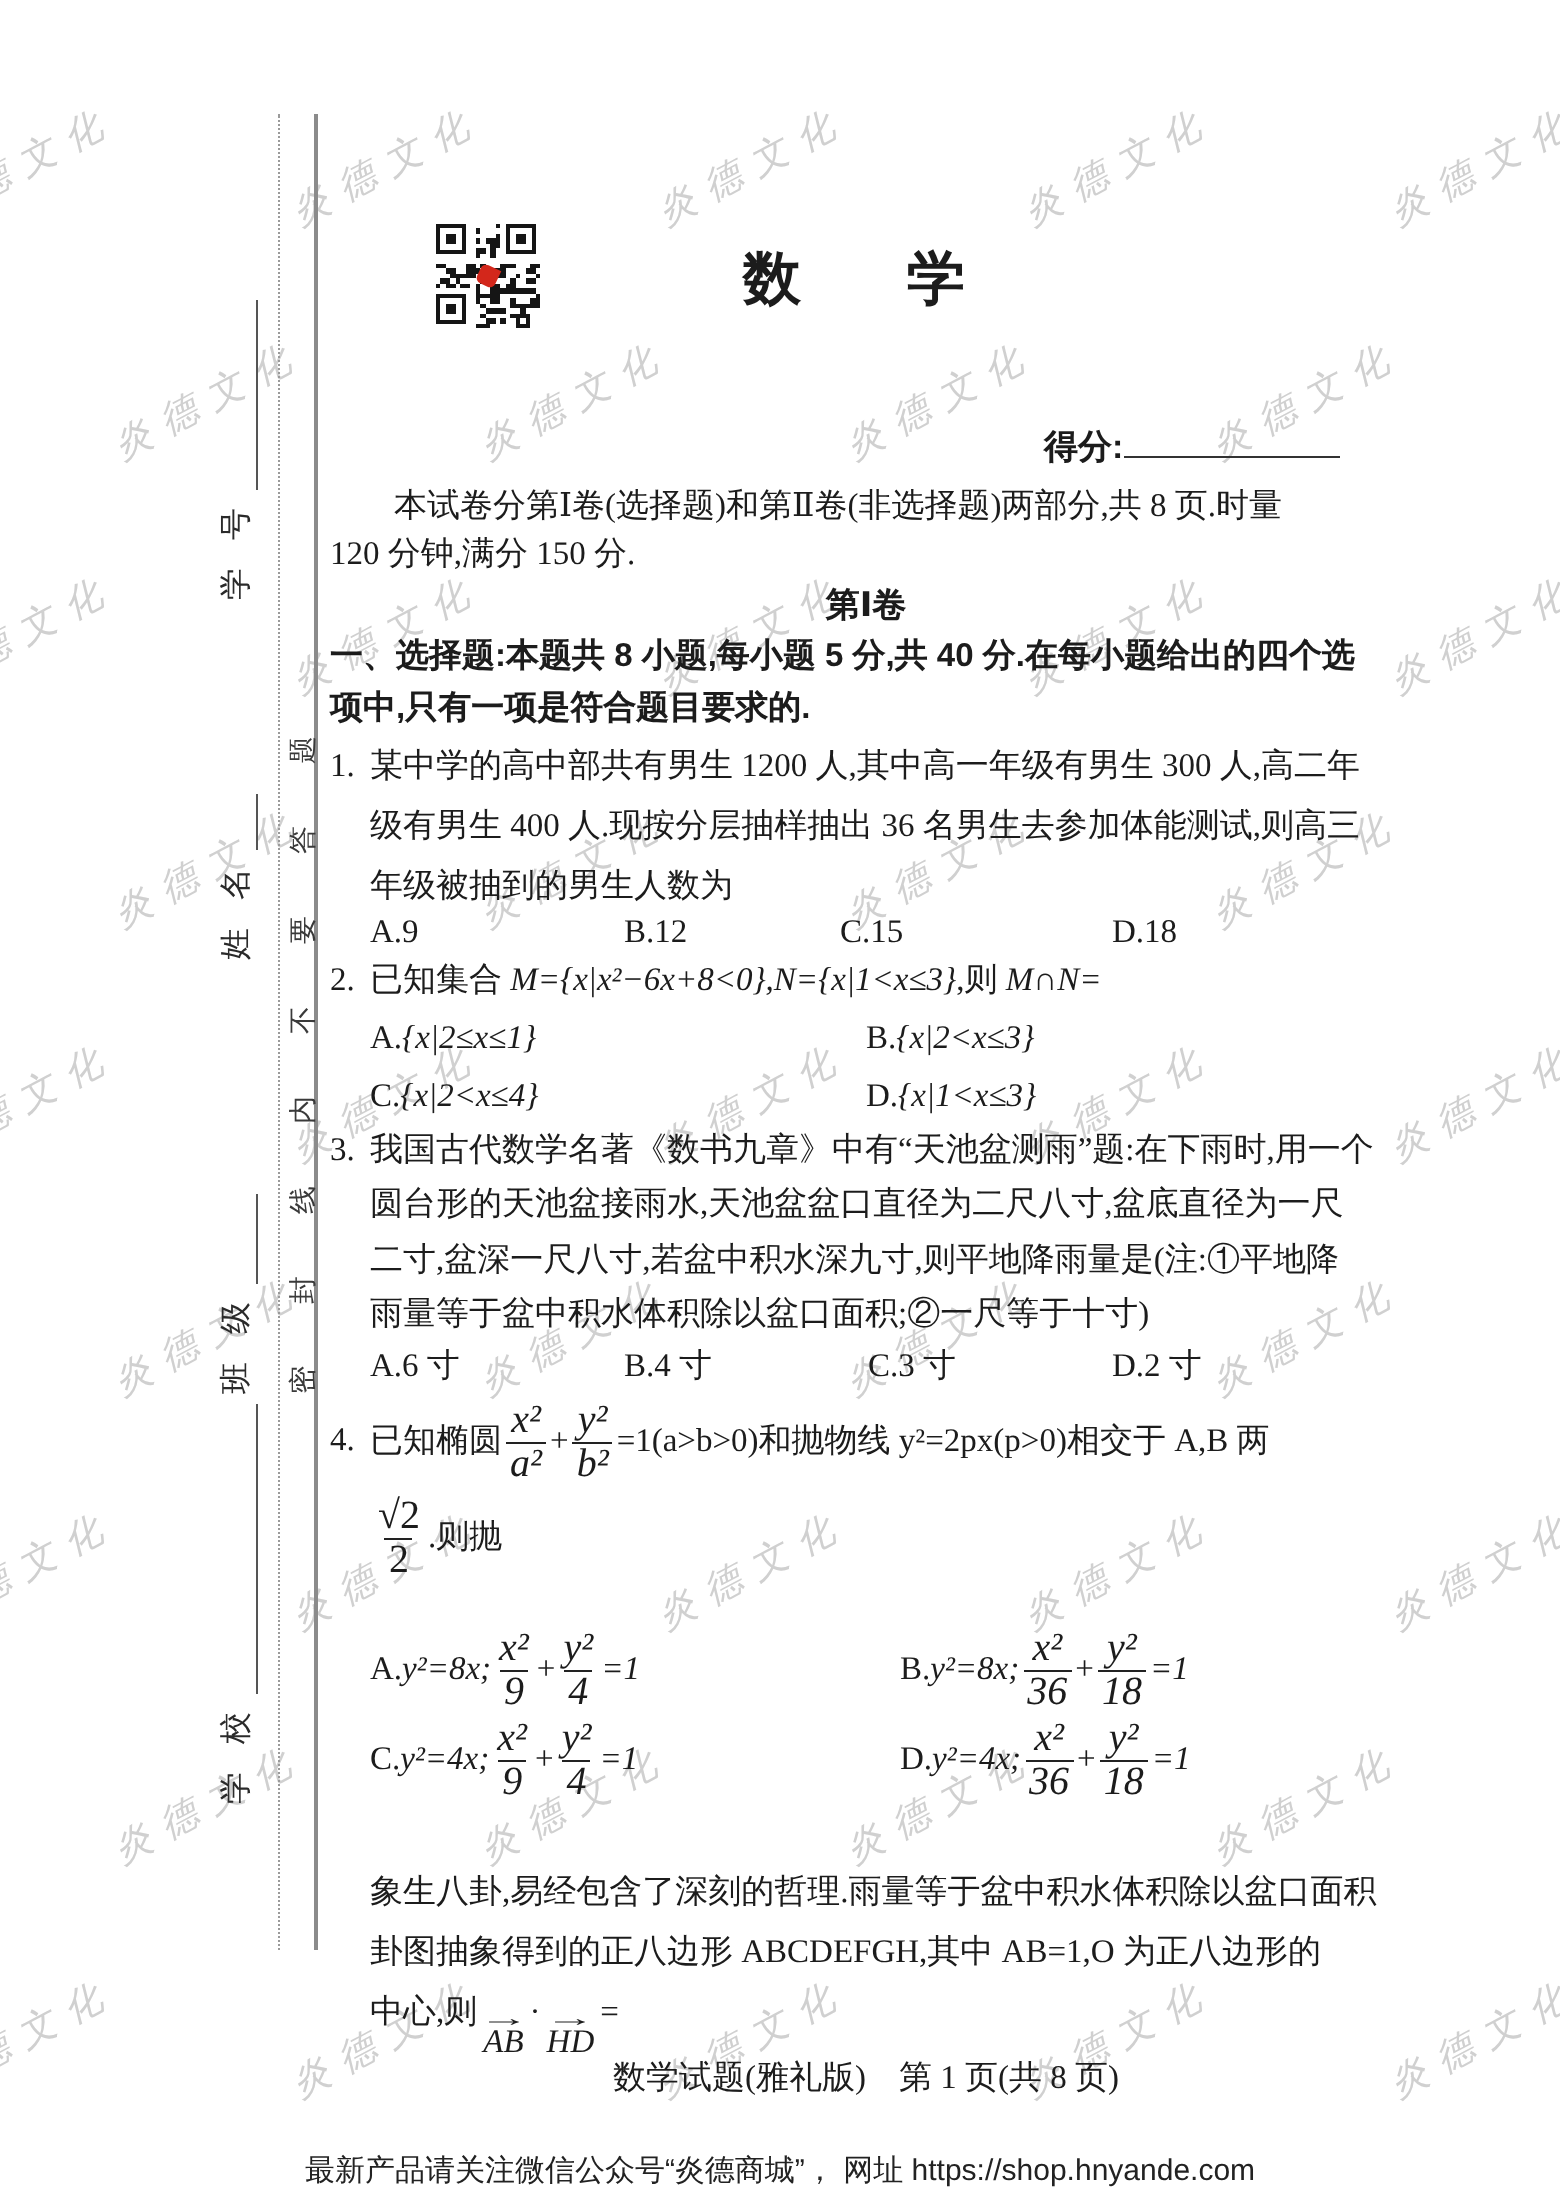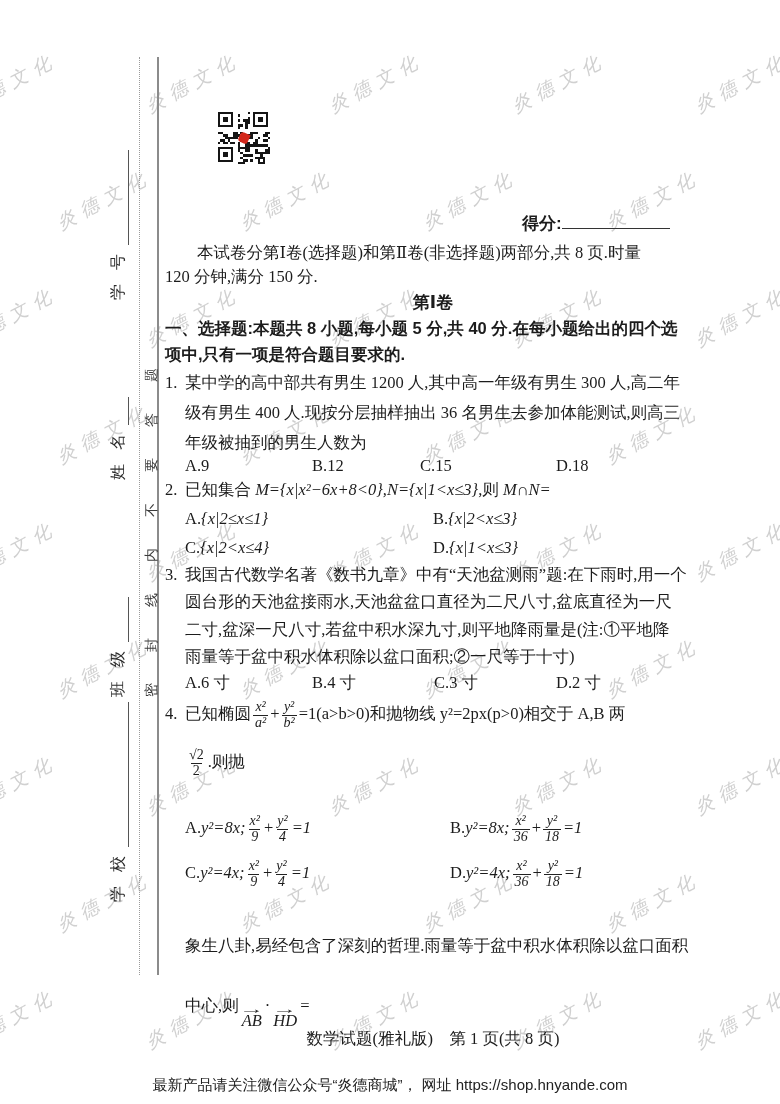--- a/index.html
+++ b/index.html
@@ -29,21 +29,21 @@
   .qr{position:absolute;left:218px;top:112px;width:52px;height:52px}
   
   .content{position:absolute;left:165px;top:0;width:536px;height:1104px}
   .ln{position:absolute;left:0;white-space:nowrap;font-size:16.5px;line-height:21px}
   .b{font-weight:bold;font-family:"Liberation Sans","DejaVu Sans",sans-serif}
   .ctr{width:536px;text-align:center}
   .qn{display:inline-block;width:20px}
   .opt{position:absolute;top:0}
   .mi{font-style:italic}
   .frac{display:inline-flex;flex-direction:column;align-items:center;vertical-align:middle;
-        line-height:1.05;font-size:14px;margin:0 2px;font-style:italic}
+        line-height:1.05;font-size:20px;margin:0 2px;font-style:italic}
   .fn{padding:0 2px}
   .fd{border-top:1px solid #222;padding:0 2px}
   .vec{display:inline-flex;flex-direction:column;align-items:center;line-height:1;
        vertical-align:-2px;margin:0 3px}
   .va{font-size:12px;height:10px;transform:scaleX(2.1)}
   .vb{font-size:16.5px;font-style:italic}
   .promo{position:absolute;left:0;top:1076px;width:780px;text-align:center;font-size:15px;
          color:#222;font-family:"Liberation Sans","DejaVu Sans",sans-serif}
 </style>
 </head>
@@ -227,20 +227,21 @@
       <i style="position: absolute; left: 42.0952px; top: 49.5238px; width: 2.47619px; height: 2.47619px; background: rgb(21, 21, 21);"></i>
       <i style="position: absolute; left: 44.5714px; top: 49.5238px; width: 2.47619px; height: 2.47619px; background: rgb(21, 21, 21);"></i>
       <i style="position: absolute; top: 0px; left: 0px; width: 15px; height: 15px; border: 2.5px solid rgb(21, 21, 21); box-sizing: border-box;"></i>
       <i style="position: absolute; top: 5px; left: 5px; width: 5px; height: 5px; background: rgb(21, 21, 21);"></i>
       <i style="position: absolute; top: 0px; left: 35px; width: 15px; height: 15px; border: 2.5px solid rgb(21, 21, 21); box-sizing: border-box;"></i>
       <i style="position: absolute; top: 5px; left: 40px; width: 5px; height: 5px; background: rgb(21, 21, 21);"></i>
       <i style="position: absolute; top: 35px; left: 0px; width: 15px; height: 15px; border: 2.5px solid rgb(21, 21, 21); box-sizing: border-box;"></i>
       <i style="position: absolute; top: 40px; left: 5px; width: 5px; height: 5px; background: rgb(21, 21, 21);"></i>
       <i style="position: absolute; left: 21px; top: 21px; width: 10px; height: 10px; background: rgb(211, 39, 27); border-radius: 3px 0px 3px 3px; transform: rotate(25deg);"></i>
     </div>
+  <div class="subject">数　学</div>
   <div class="score">
     <span>得分:</span><span class="sline"></span>
   </div>
 
   <div class="content">
 
     <div class="ln" style="top:242px;left:32px">本试卷分第Ⅰ卷(选择题)和第Ⅱ卷(非选择题)两部分,共 8 页.时量</div>
     <div class="ln" style="top:266px">120 分钟,满分 150 分.</div>
     <div class="ln b ctr" style="top:292px;font-size:17px">第Ⅰ卷</div>
     <div class="ln b" style="top:318px">一、选择题:本题共 8 小题,每小题 5 分,共 40 分.在每小题给出的四个选</div>
@@ -325,20 +326,21 @@
       <span class="opt" style="left:285px"><span>D.</span><span class="mi">y²=4x;</span><span class="frac">
             <span class="fn">x²</span>
             <span class="fd">36</span>
           </span><span>+</span><span class="frac">
             <span class="fn">y²</span>
             <span class="fd">18</span>
           </span><span class="mi">=1</span></span>
     </div>
 
     <div class="ln" style="top:935px;left:20px">象生八卦,易经包含了深刻的哲理.雨量等于盆中积水体积除以盆口面积</div>
+    <div class="ln" style="top:965px;left:20px">卦图抽象得到的正八边形 ABCDEFGH,其中 AB=1,O 为正八边形的</div>
     <div class="ln" style="top:995px;left:20px">
       <span>中心,则</span><span class="vec">
           <span class="va">→</span>
           <span class="vb">AB</span>
         </span><span>·</span><span class="vec">
           <span class="va">→</span>
           <span class="vb">HD</span>
         </span><span>=</span>
     </div>
 

